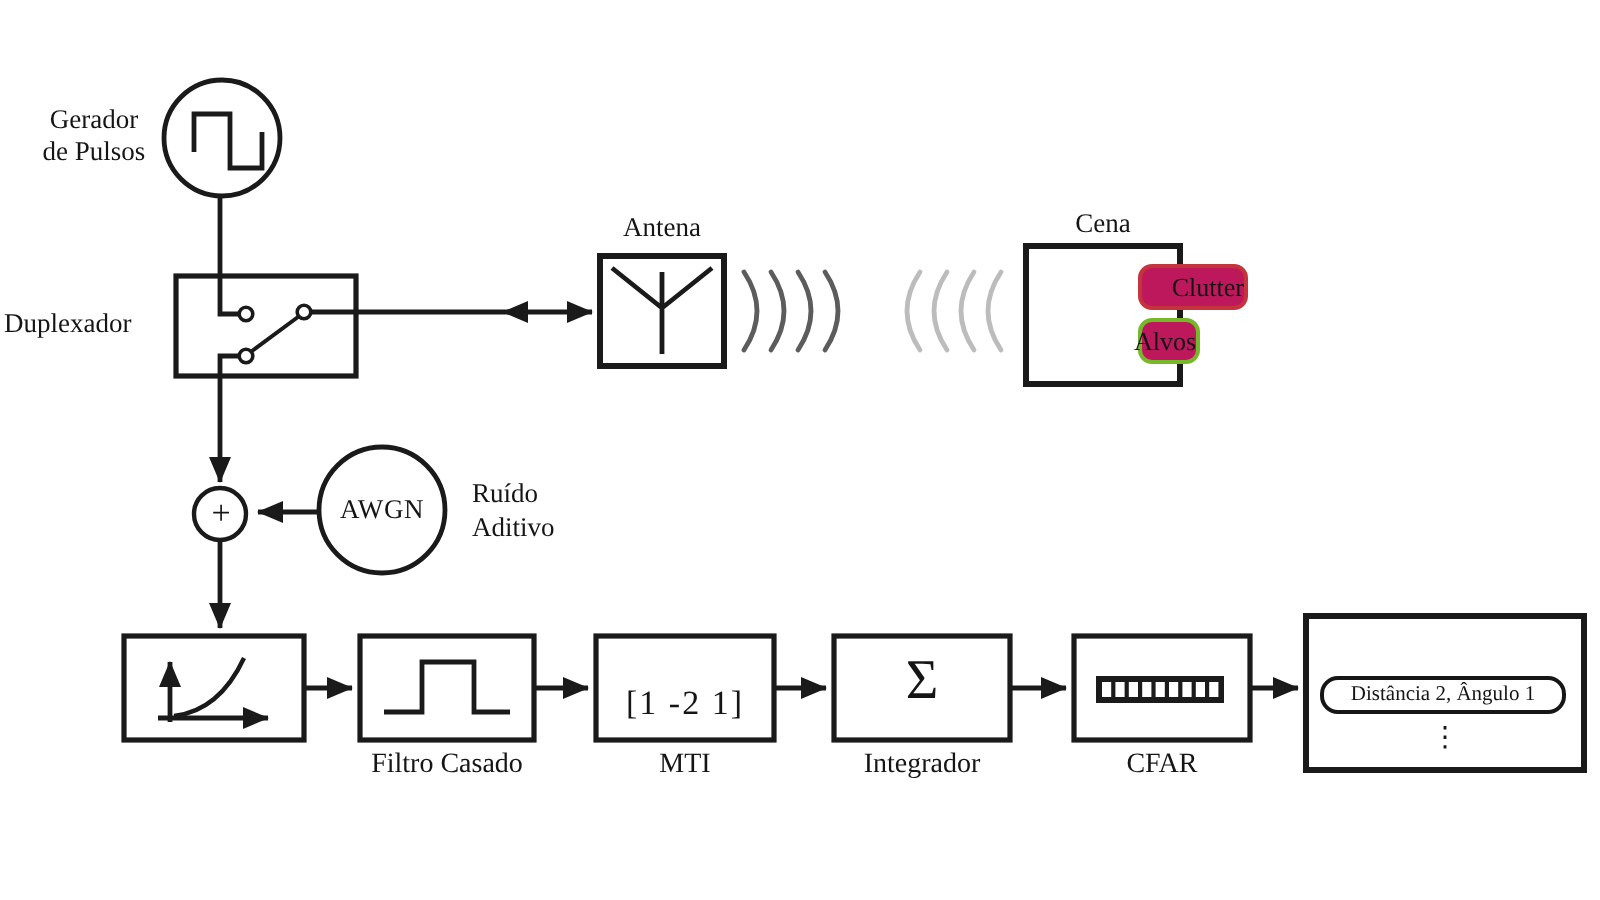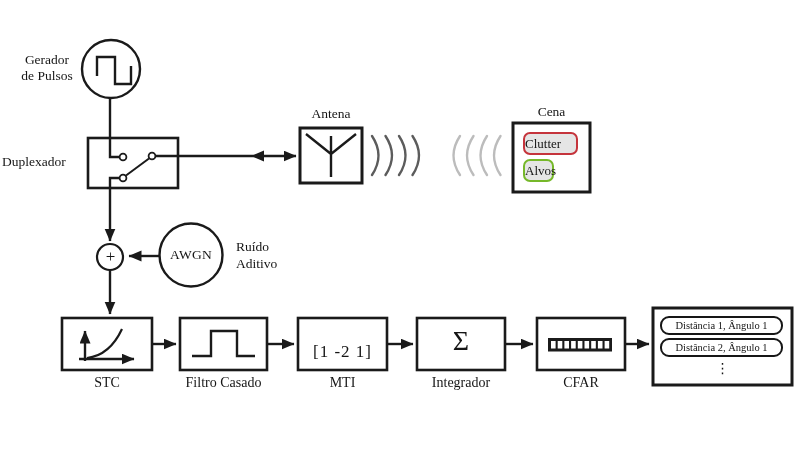--- a/index.html
+++ b/index.html
@@ -20,21 +20,21 @@
   .ruido-label{left:236px;top:239px;width:70px;font-size:13.5px;line-height:16.5px;}
   .adder-plus{left:98px;top:244px;width:25px;height:25px;display:flex;align-items:center;justify-content:center;font-size:17px;}
   .stc-label{left:62px;top:375px;width:90px;font-size:14px;}
   .fc-label{left:168px;top:375px;width:111px;font-size:14px;}
   .mti-label{left:298px;top:375px;width:89px;font-size:14px;}
   .int-label{left:412px;top:375px;width:98px;font-size:14px;}
   .cfar-label{left:537px;top:375px;width:88px;font-size:14px;}
   .mti-coeffs{left:298px;top:318px;width:89px;height:68px;display:flex;align-items:center;justify-content:center;font-size:17px;letter-spacing:1px;}
   .sigma{left:417px;top:315px;width:88px;height:52px;display:flex;align-items:center;justify-content:center;font-size:28px;}
   
-  .chip{position:absolute;box-sizing:border-box;border-radius:7px;display:flex;align-items:center;justify-content:flex-start;background:#e5e5e5;}
+  .chip{position:absolute;box-sizing:border-box;border-radius:7px;display:flex;align-items:center;justify-content:flex-end;background:#be185d;margin-left:46px;}
   .clutter-chip{left:523px;top:132px;width:55px;height:23px;border:2px solid #c5343c;font-size:13px;}
   .alvos-chip{left:523px;top:159px;width:31px;height:23px;border:2px solid #76b82a;font-size:13px;}
   
   .out-row{position:absolute;left:660px;width:123px;height:19px;box-sizing:border-box;border:2px solid #161616;border-radius:9px;display:flex;align-items:center;justify-content:center;font-size:10.5px;background:#ffffff;}
   .out-row-1{top:316px;}
   .out-row-2{top:338px;}
   .out-more{left:653px;top:360px;width:139px;font-size:14px;}
 </style>
 </head>
 <body>
@@ -141,27 +141,23 @@
   </div>
 
   <div class="lbl adder-plus">+</div>
   <div class="lbl awgn-label center">AWGN</div>
   <div class="lbl ruido-label prelines">Ruído
 Aditivo</div>
 
   <div class="lbl mti-coeffs">[1 -2 1]</div>
   <div class="lbl sigma">Σ</div>
 
-  <div class="lbl stc-label center">STC</div>
   <div class="lbl fc-label center">Filtro Casado</div>
   <div class="lbl mti-label center">MTI</div>
   <div class="lbl int-label center">Integrador</div>
   <div class="lbl cfar-label center">CFAR</div>
 
-  <div class="out-row out-row-1">
-    <span>Distância 1, Ângulo 1</span>
-  </div>
   <div class="out-row out-row-2">
     <span>Distância 2, Ângulo 1</span>
   </div>
   <div class="lbl out-more center">⋮</div>
 
 </div>
 
 </body></html>

